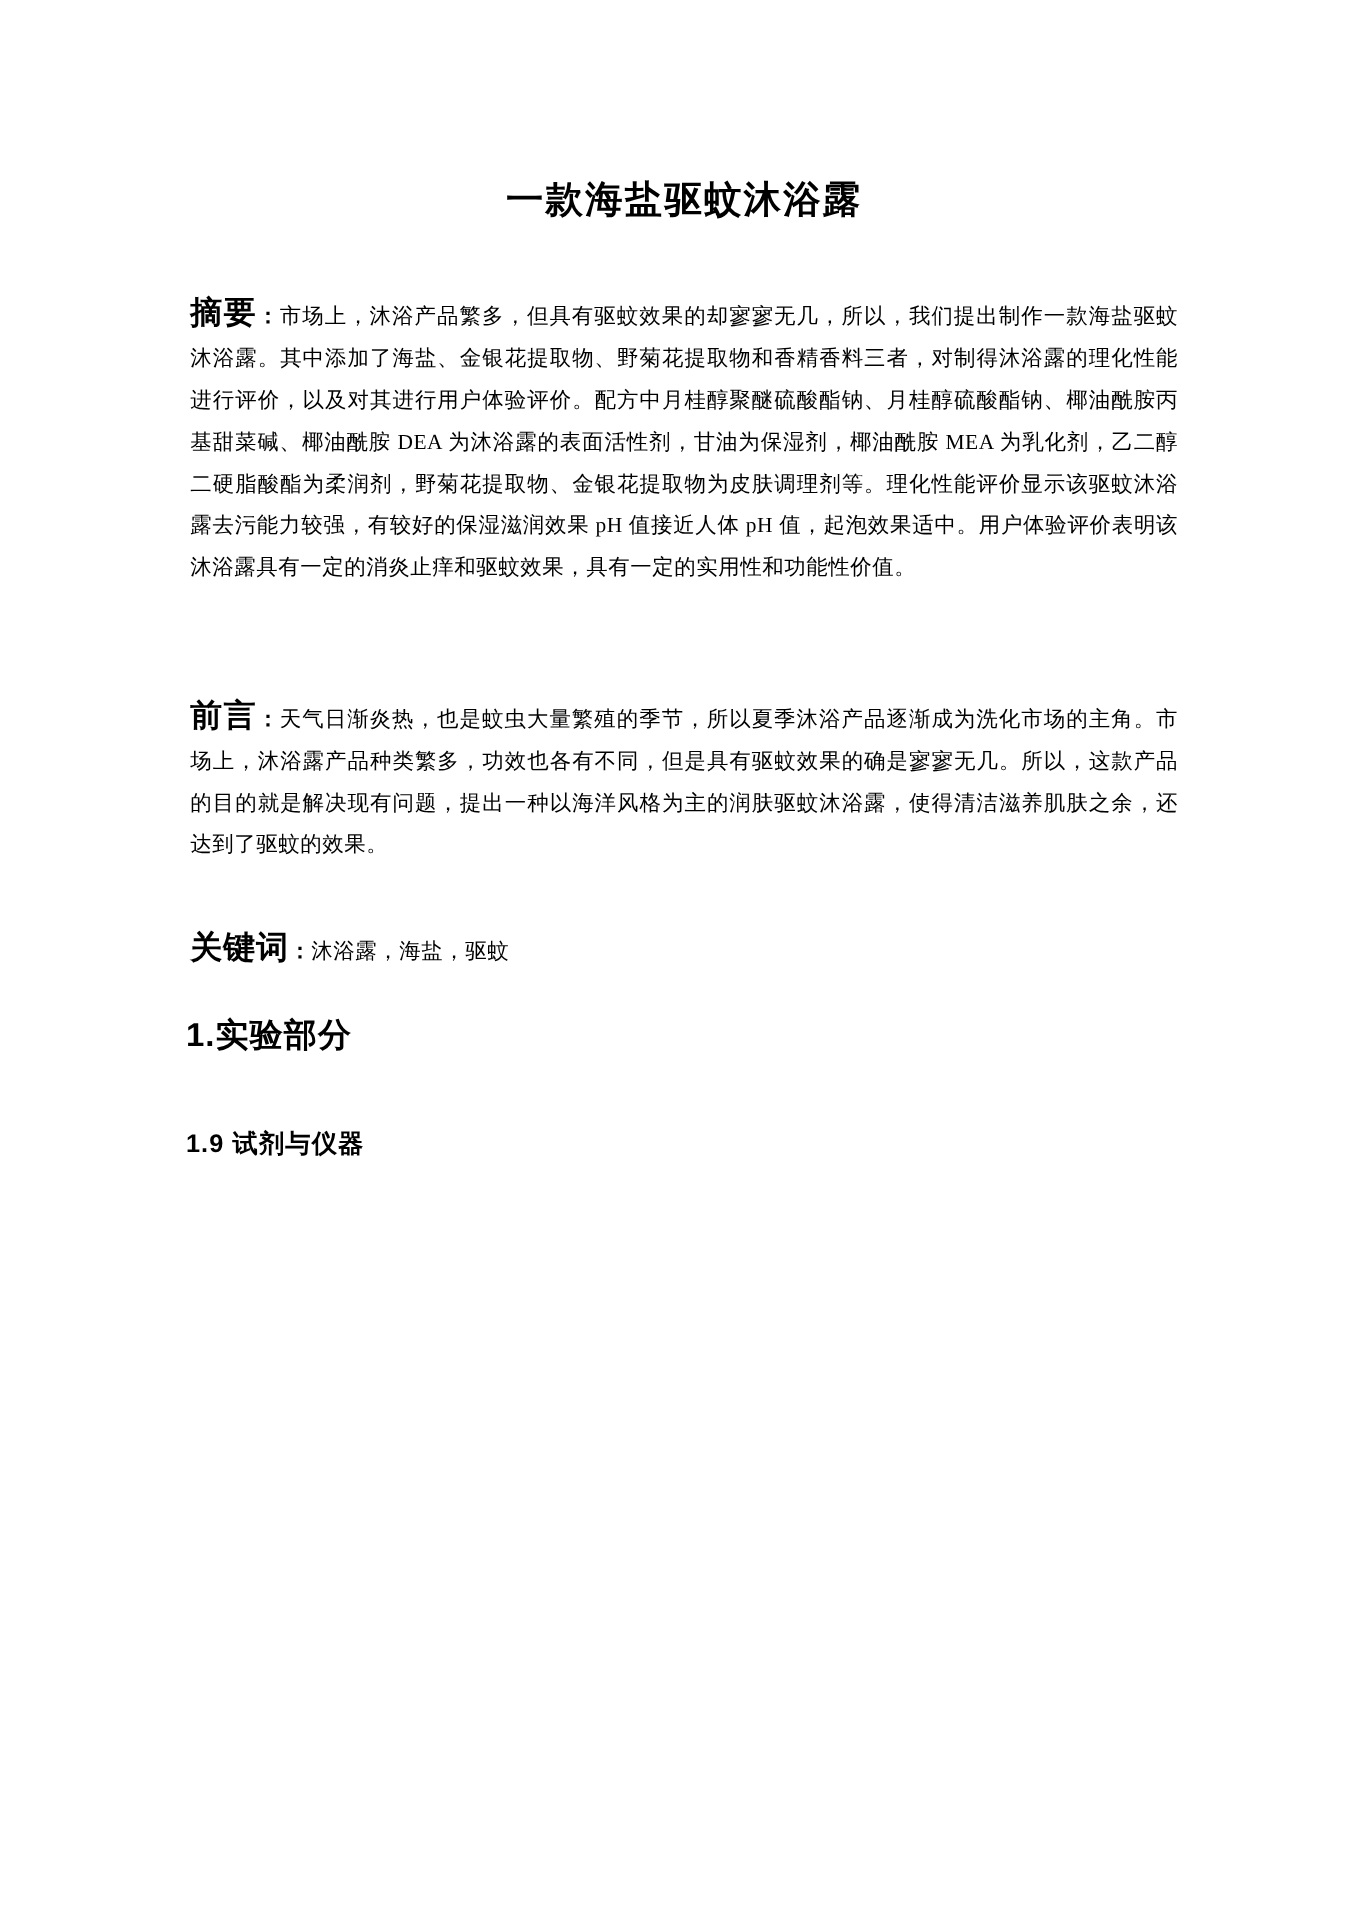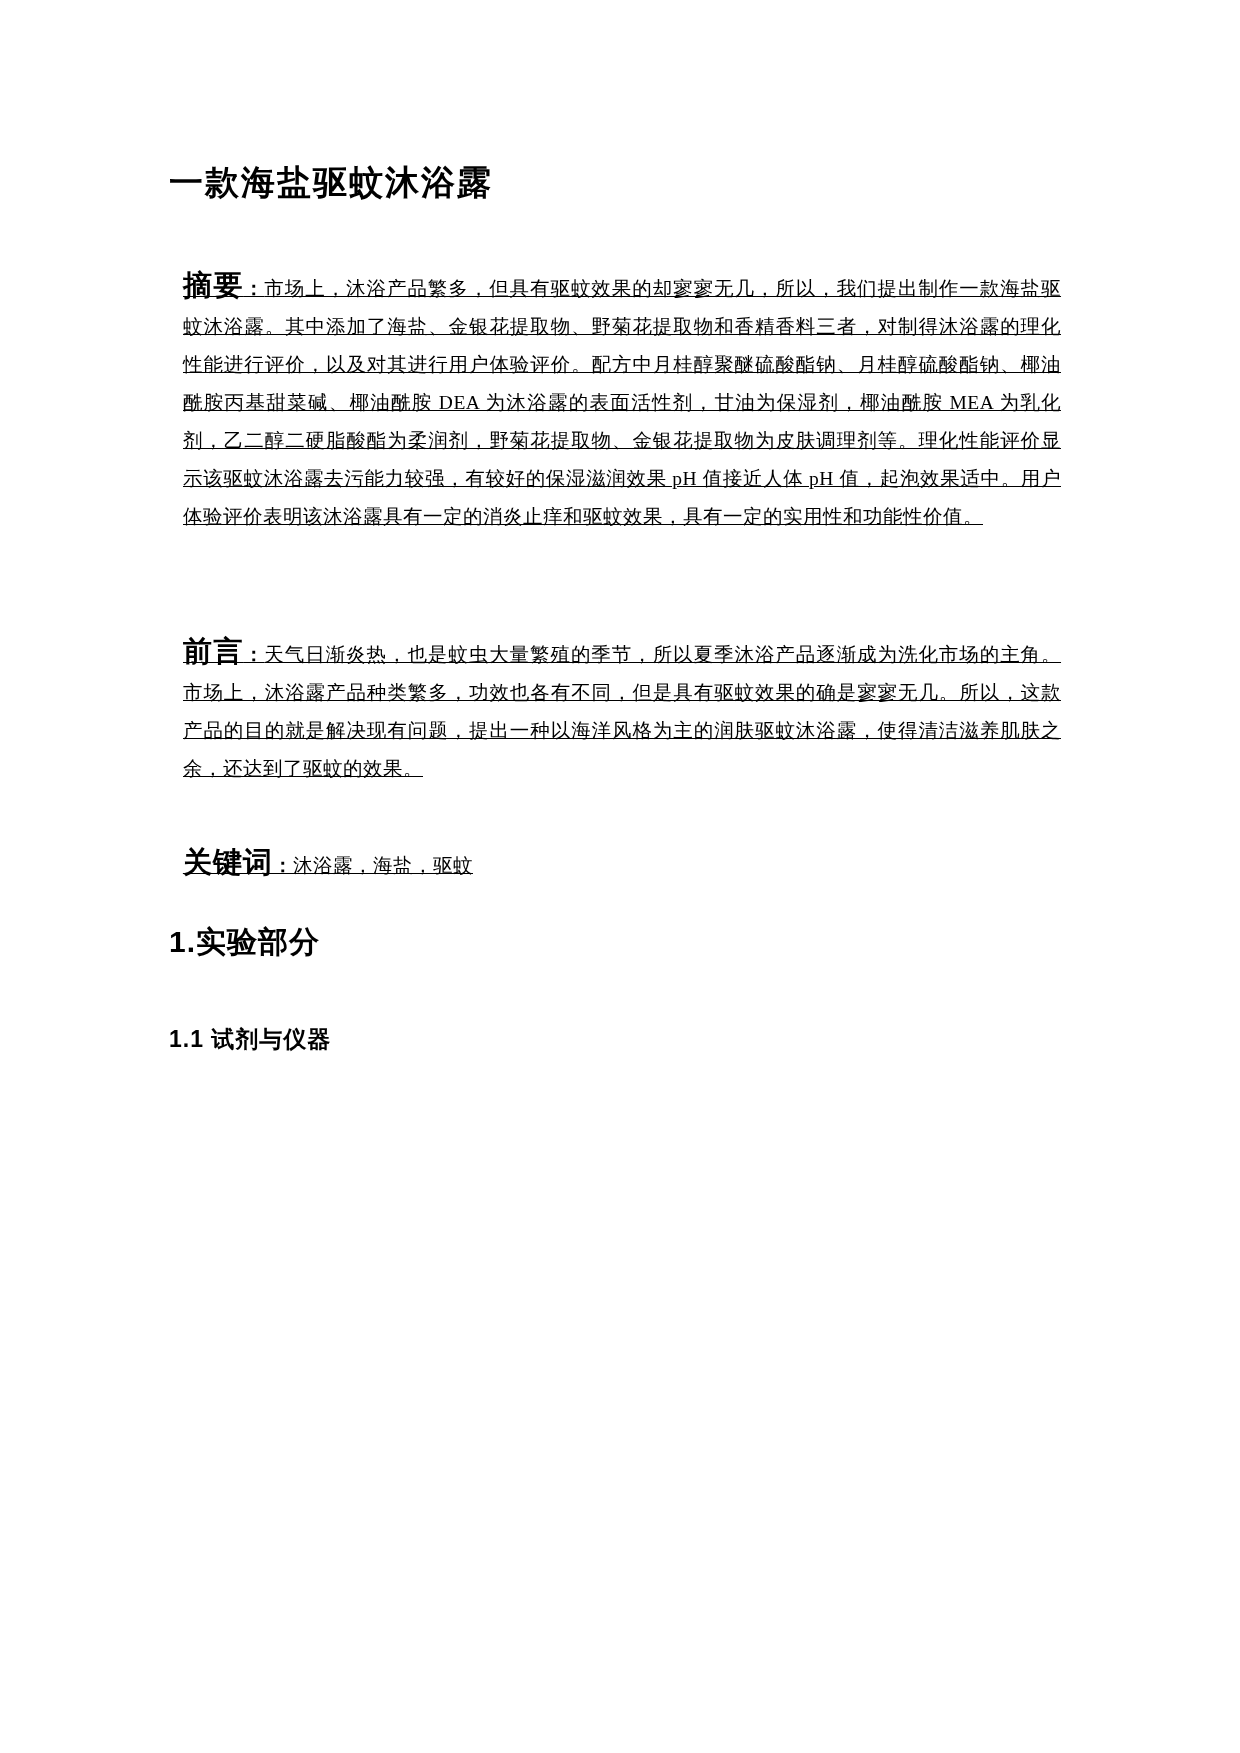--- a/index.html
+++ b/index.html
@@ -13,34 +13,34 @@
     height: 1753px;
     background: #ffffff;
     box-sizing: border-box;
     padding: 158px 165px 0 169px;
     color: #000000;
     font-family: "Liberation Serif", "DejaVu Serif", serif;
     overflow: hidden;
   }
   .doc-title {
     margin: 0 0 58px 0;
+    text-align: center;
     font-size: 34px;
     line-height: 50px;
     font-weight: bold;
     letter-spacing: 2px;
     font-family: "Liberation Serif", "DejaVu Serif", serif;
   }
   .para {
-    margin: 14px;
+    margin: 4px;
     font-size: 19.5px;
     line-height: 38px;
     text-align: justify;
     text-justify: inter-ideograph;
     letter-spacing: 0.5px;
-    text-decoration: underline;
   }
   .big-label {
     font-size: 29px;
     font-weight: bold;
     font-family: "Liberation Sans", "DejaVu Sans", sans-serif;
     letter-spacing: 1px;
   }
   .label-colon {
     font-size: 19.5px;
     font-weight: bold;
@@ -82,18 +82,18 @@
   <p class="para preface-para">
     <span class="big-label">前言</span><span class="label-colon">：</span><span>天气日渐炎热，也是蚊虫大量繁殖的季节，所以夏季沐浴产品逐渐成为洗化市场的主角。市场上，沐浴露产品种类繁多，功效也各有不同，但是具有驱蚊效果的确是寥寥无几。所以，这款产品的目的就是解决现有问题，提出一种以海洋风格为主的润肤驱蚊沐浴露，使得清洁滋养肌肤之余，还达到了驱蚊的效果。</span>
   </p>
 
   <p class="para keywords-para">
     <span class="big-label">关键词</span><span class="label-colon">：</span><span>沐浴露，海盐，驱蚊</span>
   </p>
 
   <h2 class="h1">1.实验部分</h2>
 
-  <h3 class="h2">1.1 试剂与仪器</h3>
+  <h3 class="h2">1.9 试剂与仪器</h3>
 
 
 
 
 </div>
 
 </body></html>

